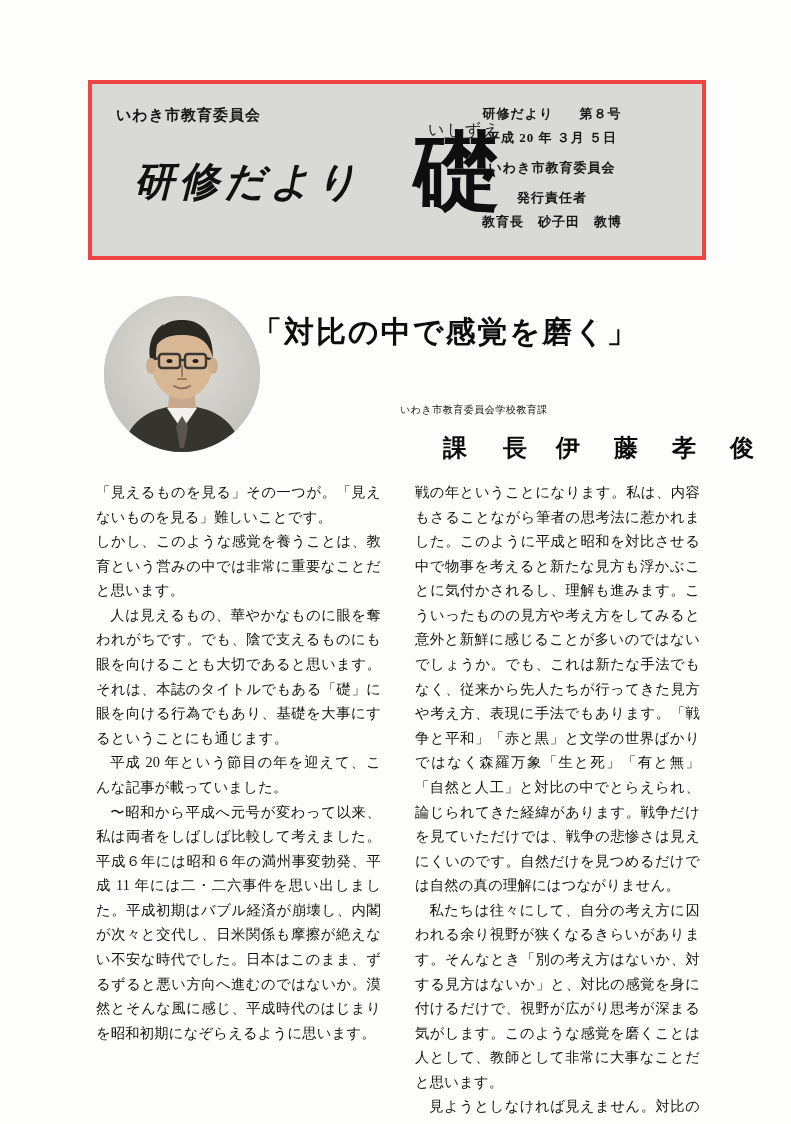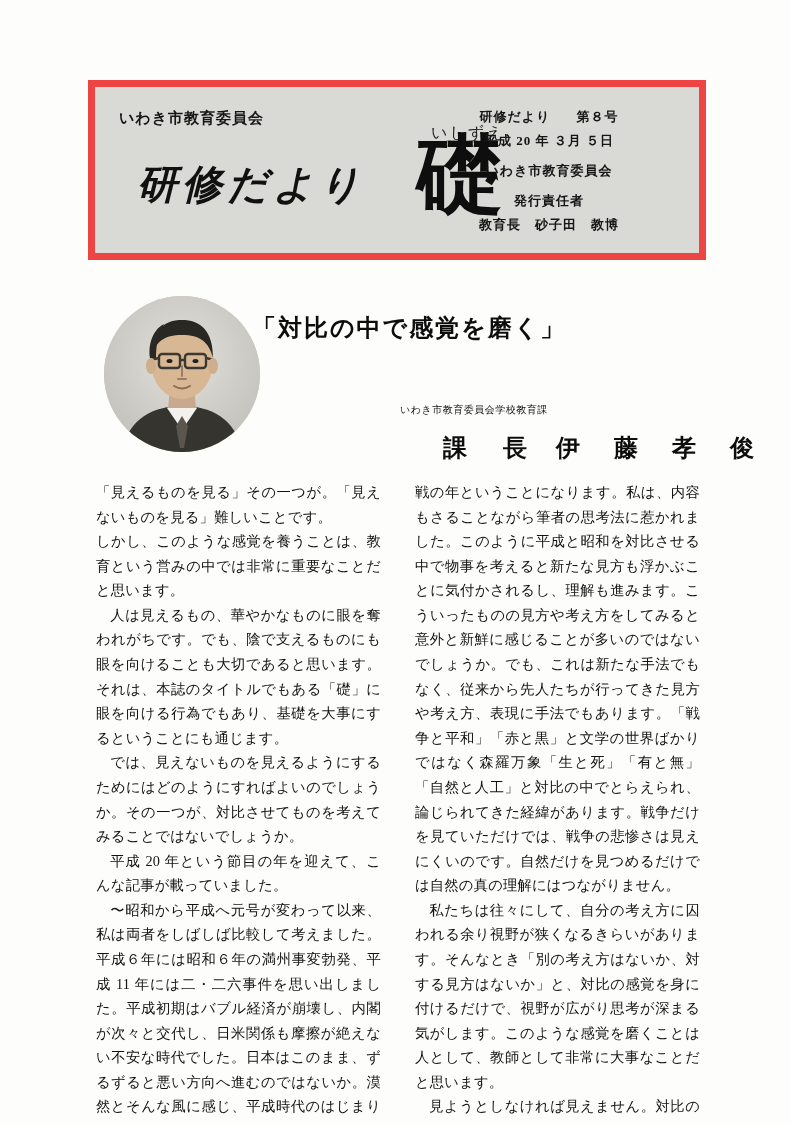--- a/index.html
+++ b/index.html
@@ -24,21 +24,21 @@
   }
 
   
   .masthead {
     position: absolute;
     left: 88px;
     top: 80px;
     width: 618px;
     height: 180px;
     background: #d9d9d6;
-    border: 7px solid #ef4444;
+    border: 4px solid #ef4444;
     box-sizing: border-box;
   }
   .mast-issuer {
     position: absolute;
     left: 24px;
     top: 22px;
     font-size: 15px;
     letter-spacing: 1px;
     font-weight: bold;
     color: #161616;
@@ -111,21 +111,21 @@
     background: #cfcdc8;
   }
   .portrait svg { display:block; }
 
   
   .headline {
     position: absolute;
     left: 252px;
     top: 312px;
     width: 460px;
-    font-size: 24px;
+    font-size: 30px;
     font-weight: bold;
     letter-spacing: 2px;
     color: #0d0d0d;
     font-family: "DejaVu Serif", serif;
   }
   .byline-org {
     position: absolute;
     left: 400px;
     top: 403px;
     font-size: 10px;
@@ -240,21 +240,20 @@
   <div class="byline-name">
     <span class="role">課　長</span>
     <span class="nm">伊　藤　孝　俊</span>
   </div>
 
   <div class="columns">
     <div class="col">
       <p class="noindent">「見えるものを見る」その一つが。「見えないものを見る」難しいことです。</p>
       <p class="noindent">しかし、このような感覚を養うことは、教育という営みの中では非常に重要なことだと思います。</p>
       <p>人は見えるもの、華やかなものに眼を奪われがちです。でも、陰で支えるものにも眼を向けることも大切であると思います。それは、本誌のタイトルでもある「礎」に眼を向ける行為でもあり、基礎を大事にするということにも通じます。</p>
-      <p>では、見えないものを見えるようにするためにはどのようにすればよいのでしょうか。その一つが、対比させてものを考えてみることではないでしょうか。</p>
       <p>平成 20 年という節目の年を迎えて、こんな記事が載っていました。</p>
       <p class="quoteblock">〜昭和から平成へ元号が変わって以来、私は両者をしばしば比較して考えました。平成６年には昭和６年の満州事変勃発、平成 11 年には二・二六事件を思い出しました。平成初期はバブル経済が崩壊し、内閣が次々と交代し、日米関係も摩擦が絶えない不安な時代でした。日本はこのまま、ずるずると悪い方向へ進むのではないか。漠然とそんな風に感じ、平成時代のはじまりを昭和初期になぞらえるように思います。</p>
 
     </div>
     <div class="col">
       <p class="noindent">戦の年ということになります。私は、内容もさることながら筆者の思考法に惹かれました。このように平成と昭和を対比させる中で物事を考えると新たな見方も浮かぶことに気付かされるし、理解も進みます。こういったものの見方や考え方をしてみると意外と新鮮に感じることが多いのではないでしょうか。でも、これは新たな手法でもなく、従来から先人たちが行ってきた見方や考え方、表現に手法でもあります。「戦争と平和」「赤と黒」と文学の世界ばかりではなく森羅万象「生と死」「有と無」「自然と人工」と対比の中でとらえられ、論じられてきた経緯があります。戦争だけを見ていただけでは、戦争の悲惨さは見えにくいのです。自然だけを見つめるだけでは自然の真の理解にはつながりません。</p>
       <p>私たちは往々にして、自分の考え方に囚われる余り視野が狭くなるきらいがあります。そんなとき「別の考え方はないか、対する見方はないか」と、対比の感覚を身に付けるだけで、視野が広がり思考が深まる気がします。このような感覚を磨くことは人として、教師として非常に大事なことだと思います。</p>
       <p>見ようとしなければ見えません。対比の中でものを見ようとすることも、多角的なものの見方につながり、調和のとれた教育にも通じていくものと思います。心がけたいと思った新春です。</p>
     </div>
   </div>

